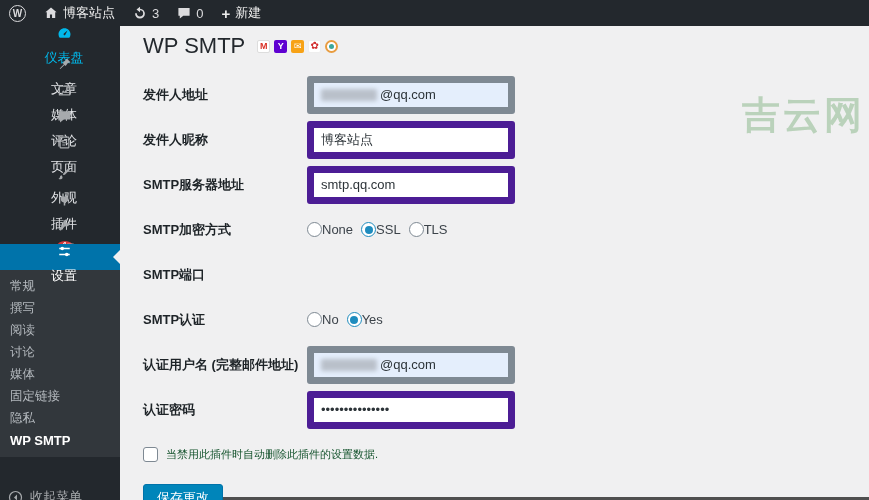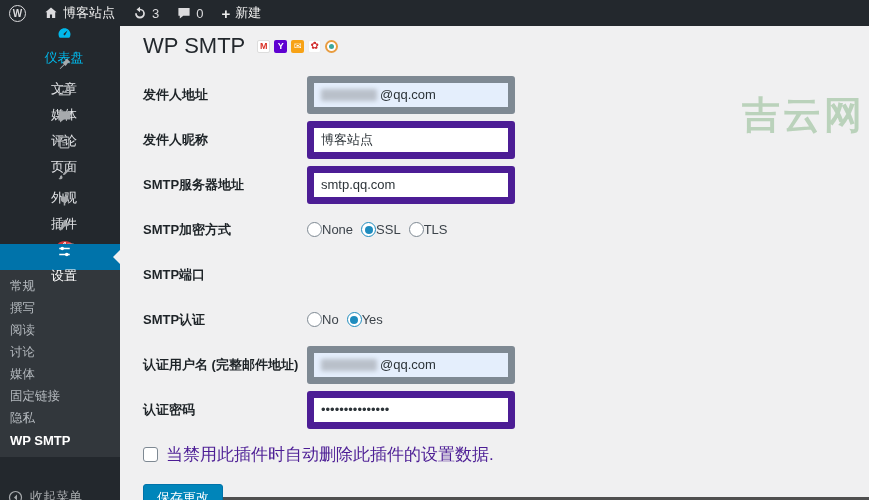--- a/index.html
+++ b/index.html
@@ -62,21 +62,21 @@
   .censor { display:inline-block; width:56px; height:12px; background:#b9c0ca;
     border-radius:2px; filter:blur(2px); margin-right:3px; }
   .radiogroup { display:flex; align-items:flex-end; font-size:13px; color:#3c434a; }
   .radio { width:15px; height:15px; border:1px solid #7e8993; border-radius:50%;
     background:#fff; display:inline-flex; align-items:center; justify-content:center; cursor:pointer; }
   .radio.checked { border-color:#1e8cbe; }
   .radio.checked i { width:8px; height:8px; border-radius:50%; background:#1e8cbe; }
   .rlabel { margin-right:8px; }
   .checkbox { width:15px; height:15px; border:1px solid #7e8993; border-radius:3px;
     background:#fff; margin-right:8px; cursor:pointer; flex:0 0 auto; }
-  .cbdesc { font-size:17px; color:#4c1d95; }
+  .cbdesc { font-size:11px; color:#14532d; }
   .savebtn { margin-top:7px; height:27px; padding:0 13px; background:#0085ba;
     border:1px solid #0073aa; border-radius:3px; color:#fff; font-size:13px;
     cursor:pointer; position:relative; z-index:3;
     font-family:"Liberation Sans","DejaVu Sans",sans-serif; }
 
   .watermark { position:absolute; right:4px; top:90px; font-size:38px; font-weight:bold;
     letter-spacing:3px; color:#a9c8a9; opacity:0.75; z-index:5; pointer-events:none; }
   .bottomstrip { position:absolute; left:150px; right:0; bottom:0; height:3px;
     background:#4f4f4f; z-index:2; }
 </style>

